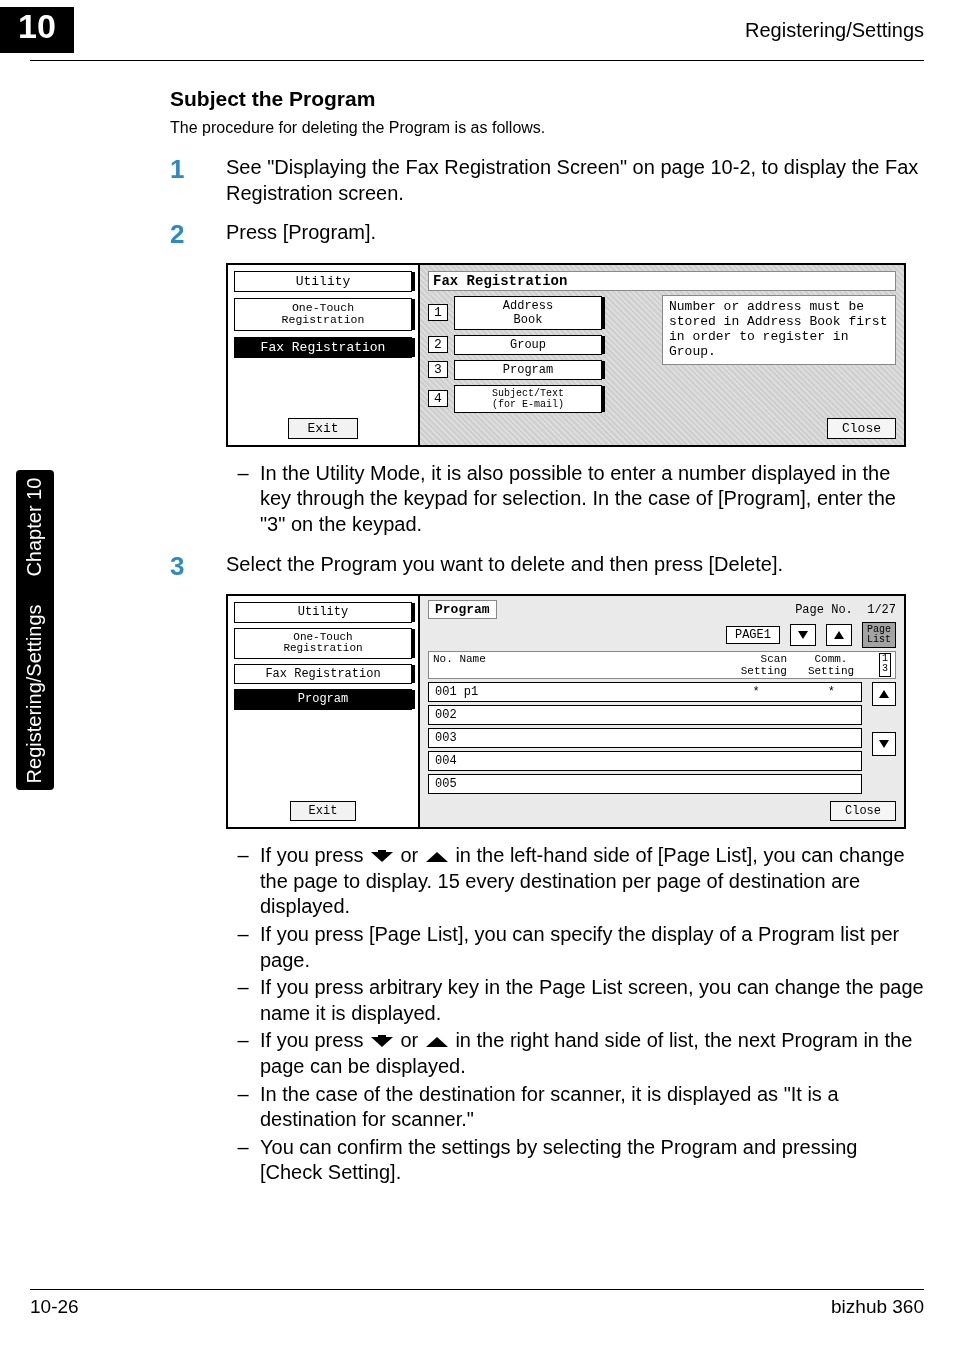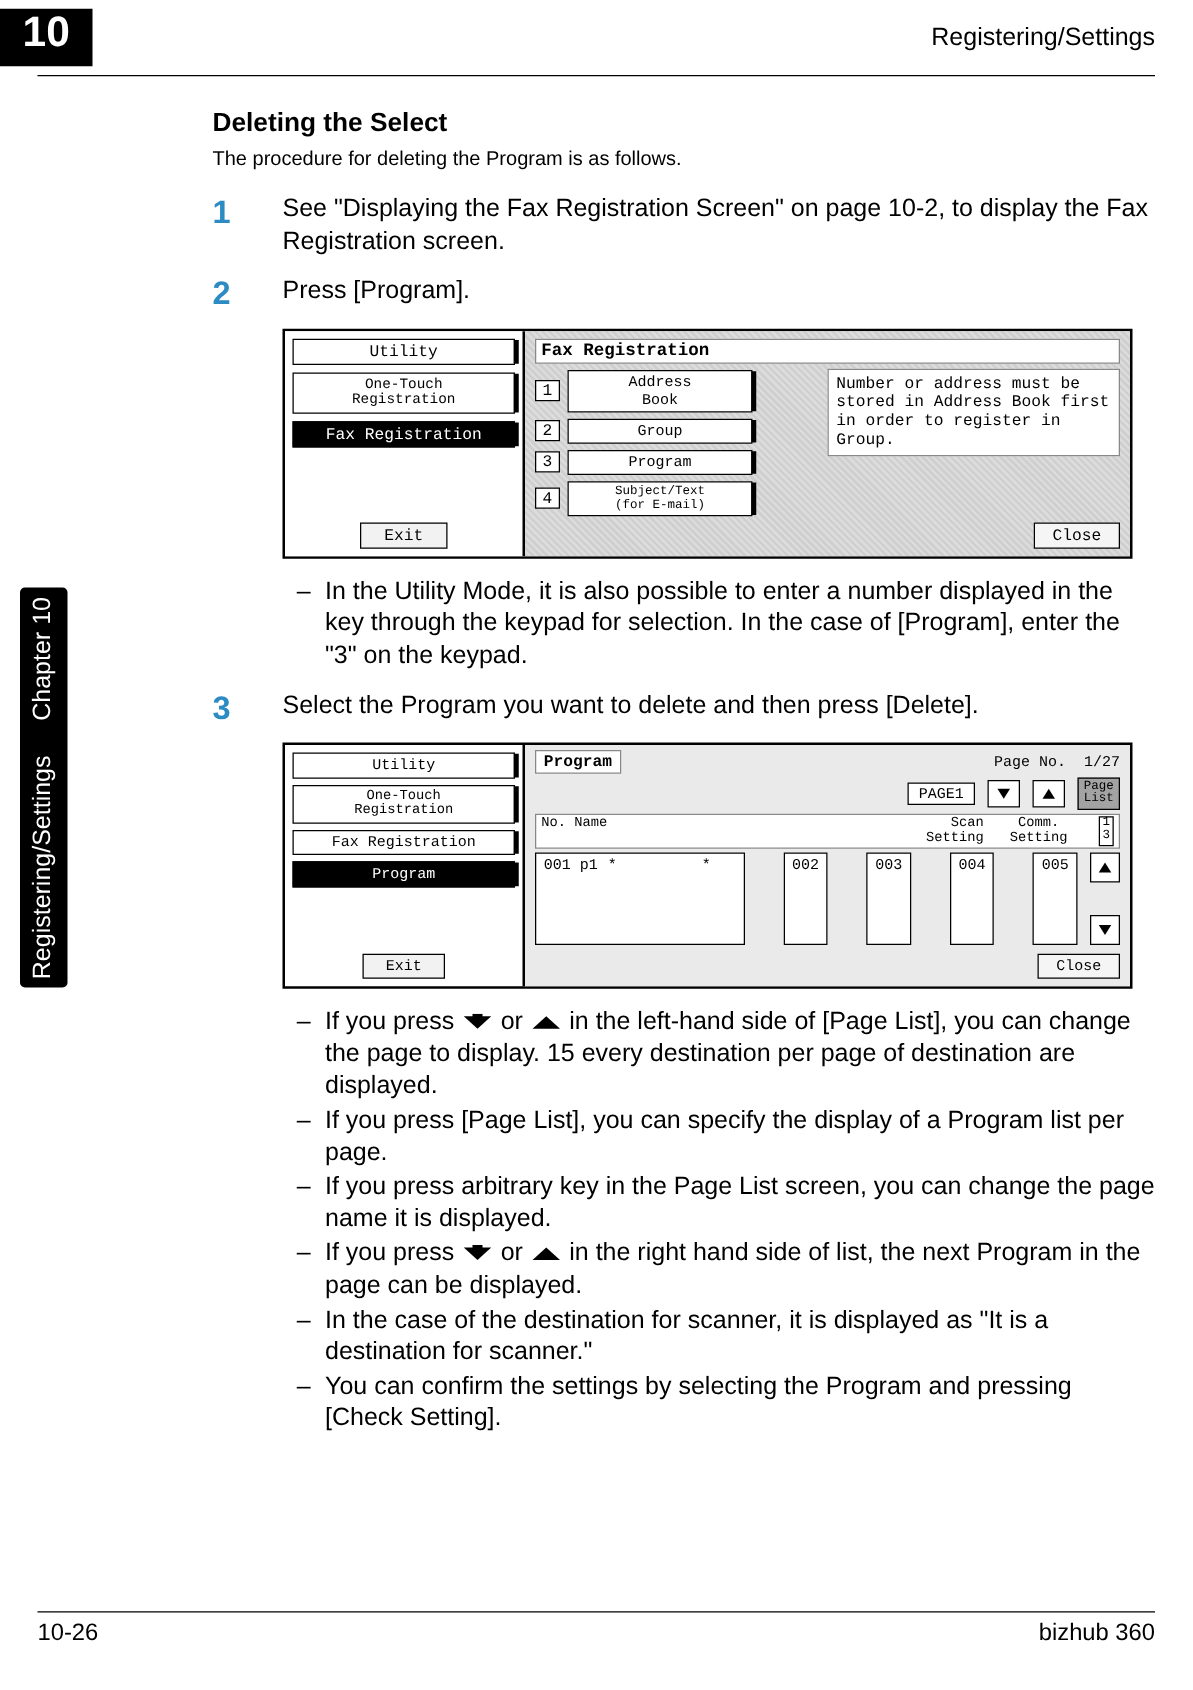--- a/index.html
+++ b/index.html
@@ -260,21 +260,21 @@
   .lcd2 .frac { border:1px solid #000; font-size:10px; line-height:1; padding:0 2px; background:#fff; margin-left:4px;}
   .lcd2 .list-row {
     background:#fff; border:1px solid #000; padding:2px 6px; font-size:12px; display:flex; gap:8px;
   }
   .lcd2 .list-row .star { margin-left:auto; margin-right:60px; }
   .lcd2 .scroll { display:flex; flex-direction:column; gap:4px; margin-left:4px;}
   .lcd2 .scroll .sbtn {
     border:1px solid #000; width:22px; height:22px; display:flex; align-items:center; justify-content:center; background:#fff;
   }
   .lcd2 .list-wrap { display:flex; gap:6px; }
-  .lcd2 .list-col { flex:1; display:flex; gap:3px;justify-content:space-between; }
+  .lcd2 .list-col { flex:1; display:flex; flex-direction:column; gap:3px; }
   .lcd2 .close-row { display:flex; justify-content:flex-end; margin-top:4px;}
   .lcd2 .close { border:1px solid #000; padding:2px 14px; font-size:12px; background:#f5f5f5; }
 
 </style>
 </head>
 <body>
 
 <div class="page">
 
   <div class="top-band">
@@ -286,21 +286,21 @@
   <div class="side-tab">
     <div class="rot">
       <span>Registering/Settings</span>
       &nbsp;&nbsp;&nbsp;
       <span>Chapter 10</span>
     </div>
   </div>
 
   <div class="content">
 
-    <div class="section-title">Deleting the Select</div>
+    <div class="section-title">Subject the Program</div>
     <div class="lead">The procedure for deleting the Program is as follows.</div>
 
     <div class="step">
       <div class="num">1</div>
       <div class="txt">See "Displaying the Fax Registration Screen" on page 10-2, to display the Fax Registration screen.</div>
     </div>
 
     <div class="step">
       <div class="num">2</div>
       <div class="txt">Press [Program].</div>

